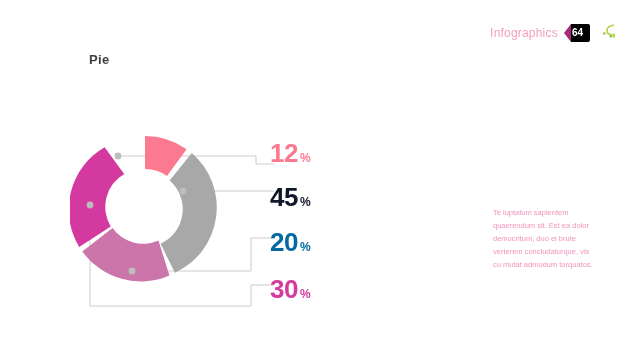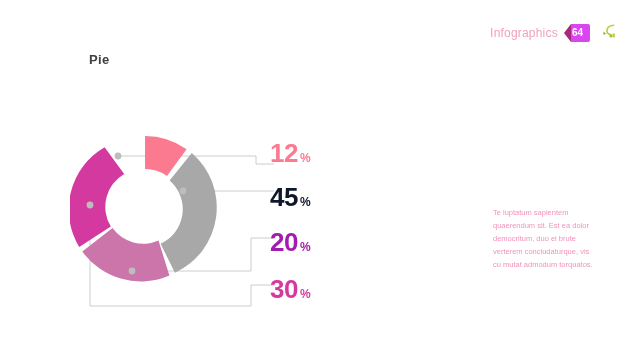--- a/index.html
+++ b/index.html
@@ -22,21 +22,21 @@
     white-space:nowrap;
   }
   .badge-wrap{display:flex;align-items:center;}
   .badge-chevron{
     width:0;height:0;
     border-top:9px solid transparent;
     border-bottom:9px solid transparent;
     border-right:7px solid #a8297c;
   }
   .badge-body{
-    background:#d946ef;color:#ffffff;
+    background:#000000;color:#ffffff;
     font-size:10px;font-weight:bold;
     padding:2px 7px 3px 1px;
     line-height:13px;
     border-radius:0 2px 2px 0;
   }
   .logo{width:22px;height:22px;margin-left:4px;}
 
   
   .title{
     position:absolute;left:89px;top:52px;
@@ -132,21 +132,21 @@
 
   <div class="labels">
     <div class="lbl lbl-10" style="color:#fb7a8f">
       <span class="num">12</span>
       <span class="pct">%</span>
     </div>
     <div class="lbl lbl-45" style="color:#0f172a">
       <span class="num">45</span>
       <span class="pct">%</span>
     </div>
-    <div class="lbl lbl-20" style="color:#a21caf">
+    <div class="lbl lbl-20" style="color:#0369a1">
       <span class="num">20</span>
       <span class="pct">%</span>
     </div>
     <div class="lbl lbl-25" style="color:#d4399f">
       <span class="num">30</span>
       <span class="pct">%</span>
     </div>
   </div>
 
   <div class="bodytext">Te luptatum sapientem quaerendum sit. Est ea dolor democritum, duo ei brute verterem concludaturque, vis cu mutat admodum torquatos.</div>

